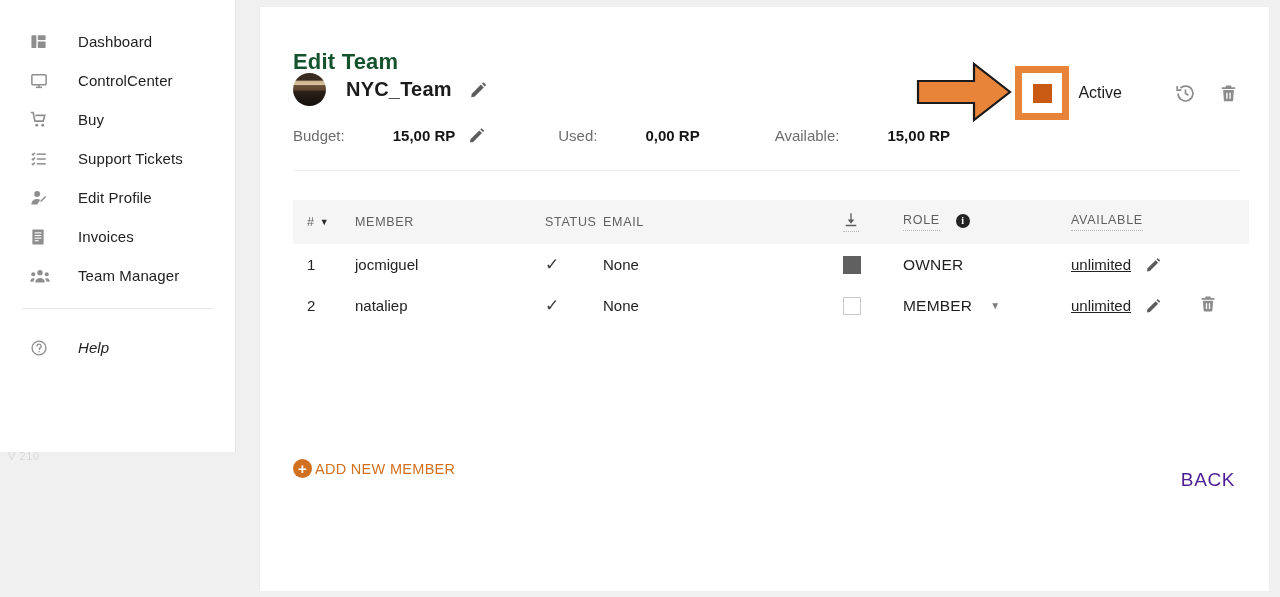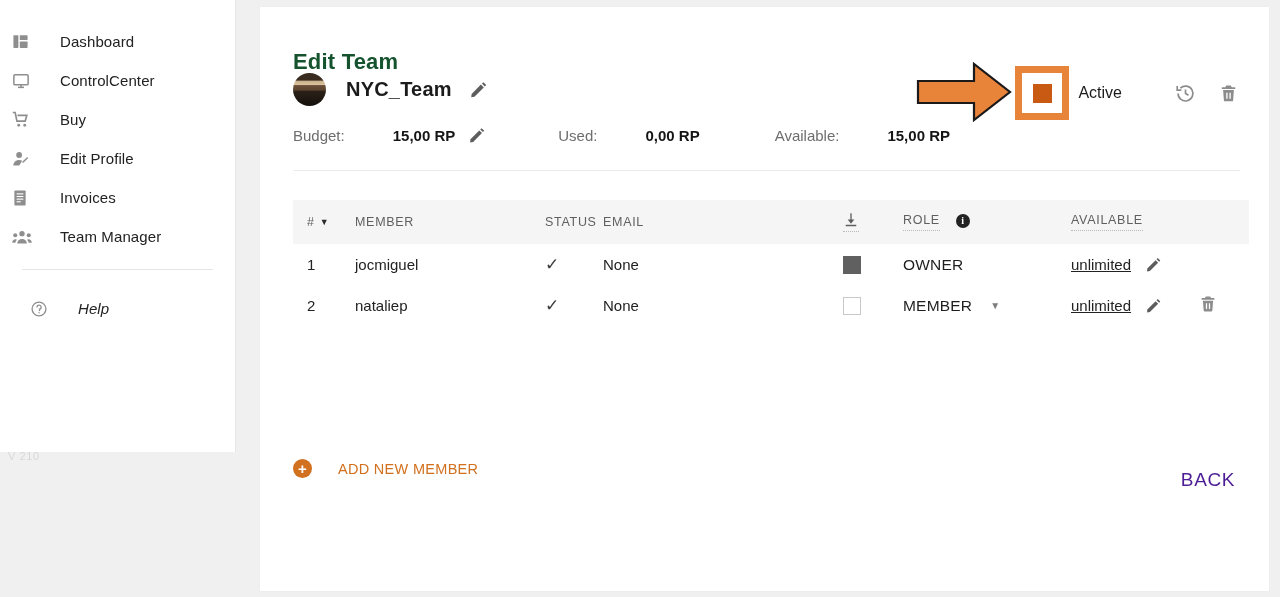--- a/index.html
+++ b/index.html
@@ -34,21 +34,21 @@
   }
   .nav-list {
     list-style: none;
     margin: 0;
     padding: 22px 0 0 0;
   }
   .nav-item {
     display: flex;
     align-items: center;
     height: 39px;
-    padding-left: 12px;
+    padding-left: 30px;
     cursor: pointer;
   }
   .nav-icon {
     width: 26px;
     flex: 0 0 26px;
     display: flex;
     align-items: center;
     justify-content: flex-start;
     color: #8e8e8e;
   }
@@ -317,21 +317,21 @@
     color: #ffffff;
     display: flex;
     align-items: center;
     justify-content: center;
     font-size: 15px;
     line-height: 1;
     font-weight: bold;
     flex: 0 0 19px;
   }
   #add-member-label {
-    margin-left: 26px;
+    margin-left: 3px;
     font-size: 14.5px;
     color: #d1701f;
     letter-spacing: 0.3px;
     font-weight: 500;
   }
   #back-button {
     position: absolute;
     right: 34px;
     top: 462px;
     font-size: 19px;
@@ -376,20 +376,33 @@
             <path d="M1 2h3.2l2.4 11.4h11l2.1-7.6H7.2" fill="none" stroke="currentColor" stroke-width="2.2"></path>
             <circle cx="9" cy="19" r="1.9"></circle>
             <circle cx="17" cy="19" r="1.9"></circle>
           </svg>
         </span>
         <span class="nav-label">Buy</span>
       </li>
 
 
 
+      <li class="nav-item">
+        <span class="nav-icon">
+          <svg width="18" height="18" viewBox="0 0 24 24" fill="none" stroke="currentColor" stroke-width="2">
+            <line x1="9" y1="5.5" x2="21" y2="5.5"></line>
+            <line x1="9" y1="12" x2="21" y2="12"></line>
+            <line x1="9" y1="18.5" x2="21" y2="18.5"></line>
+            <polyline points="2.5,5.2 4,6.6 6.5,3.6"></polyline>
+            <polyline points="2.5,11.7 4,13.1 6.5,10.1"></polyline>
+            <polyline points="2.5,18.2 4,19.6 6.5,16.6"></polyline>
+          </svg>
+        </span>
+        <span class="nav-label">Support Tickets</span>
+      </li>
 
       <li class="nav-item">
         <span class="nav-icon">
           <svg width="18" height="18" viewBox="0 0 24 24" fill="currentColor">
             <circle cx="9.5" cy="6.6" r="3.9"></circle>
             <path d="M1.8 20.5c0-4.3 3.5-7.1 7.7-7.1 1.5 0 2.9.35 4.1 1L9.7 20.5Z"></path>
             <path d="M21.6 10.6 20.2 9.2l-6.1 6.1-.5 2 2-.5Z"></path>
           </svg>
         </span>
         <span class="nav-label">Edit Profile</span>

